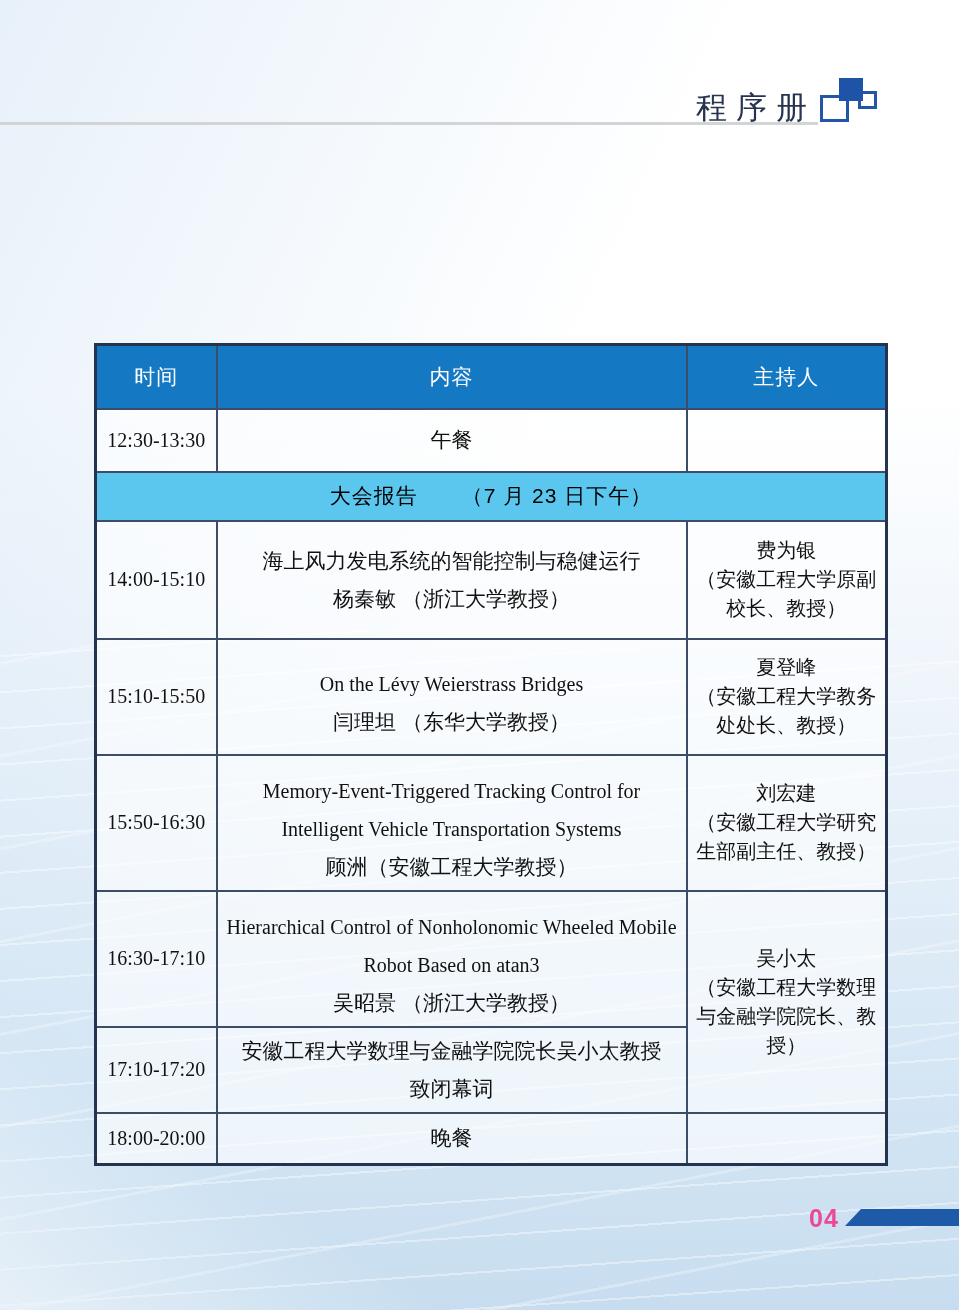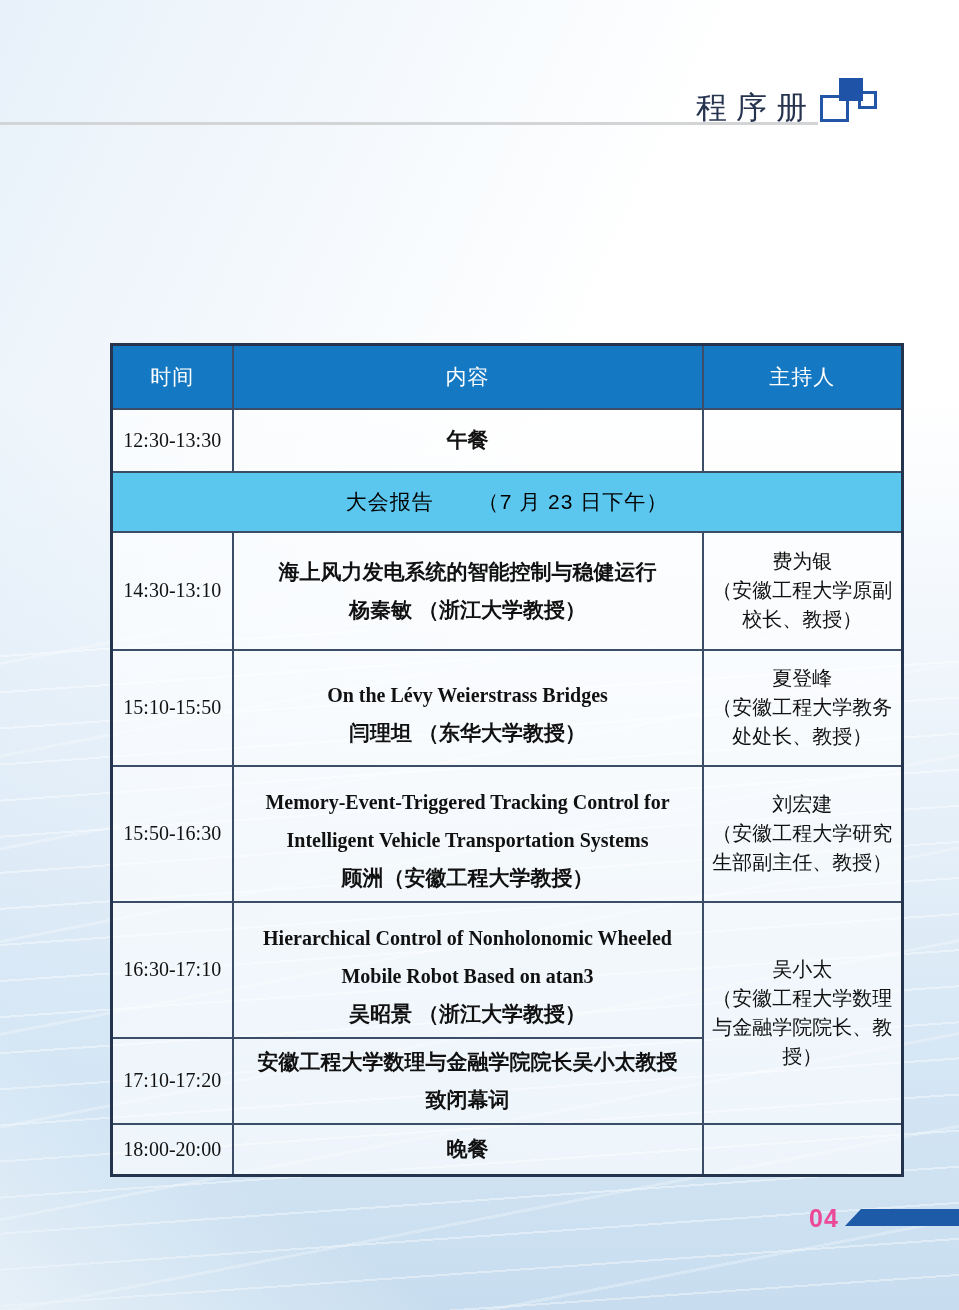--- a/index.html
+++ b/index.html
@@ -26,36 +26,36 @@
   .hdr-title{
     font-family:"Liberation Serif",serif;font-size:31px;color:#273450;
     letter-spacing:9px;line-height:1;margin-top:16px;white-space:nowrap;margin-left:23px;
   }
   .logo{position:relative;width:60px;height:48px;margin-left:2px;}
   .logo .sq-big{position:absolute;left:2px;top:19px;width:23px;height:21px;border:3px solid #2356a6;background:transparent;}
   .logo .sq-small{position:absolute;left:40px;top:15px;width:13px;height:12px;border:3px solid #2356a6;background:transparent;}
   .logo .sq-fill{position:absolute;left:21px;top:2px;width:24px;height:23px;background:#1e53a8;}
 
   
-  .sched{position:absolute;left:82px;top:343px;padding-left:28px;}
+  .sched{position:absolute;left:66px;top:343px;padding-left:28px;}
   table{border-collapse:collapse;table-layout:fixed;width:791px;border:3px solid #24344e;}
   col.c-time{width:121px;} col.c-content{width:470px;} col.c-host{width:200px;}
   th,td{border:2px solid #3c4d68;text-align:center;vertical-align:middle;padding:4px 8px;box-sizing:border-box;}
   th{
     height:64px;background:#1478c2;color:#ffffff;
     font-size:21px;font-weight:500;letter-spacing:1px;
   }
   td{background:rgba(255,255,255,0.62);color:#111111;}
   td.section{
-    background:#5cc7ee;height:60px;font-size:21px;color:#000;
+    background:#5cc7ee;height:49px;font-size:21px;color:#000;
     letter-spacing:1px;font-weight:500;
   }
   td.time{font-family:"Liberation Serif",serif;font-size:20px;white-space:nowrap;}
   td.content{font-size:21px;}
-  td.content .line{line-height:38px;font-weight:bold;}
+  td.content .line{line-height:38px;}
   td.content .en{font-family:"Liberation Serif",serif;font-size:20px;margin-top:12px;}
   td.host{font-size:20px;line-height:29px;padding:6px 4px;}
   tr.r-lunch{height:63px;} tr.r-talk1{height:118px;} tr.r-talk2,tr.r-talk3,tr.r-talk4{height:116px;}
   tr.r-close{height:86px;} tr.r-dinner{height:52px;}
 
   
   .pagenum{
     position:absolute;left:809px;top:1204px;font-size:25px;font-weight:bold;
     color:#ec4899;letter-spacing:1px;
   }
@@ -100,21 +100,21 @@
           <div class="line">午餐</div>
         </td>
         <td class="host"></td>
       </tr>
 
       <tr>
         <td class="section" colspan="3">大会报告　　（7 月 23 日下午）</td>
       </tr>
 
       <tr class="r-talk1">
-        <td class="time">14:30-13:10</td>
+        <td class="time">14:00-15:10</td>
         <td class="content">
           <div class="line">海上风力发电系统的智能控制与稳健运行</div>
           <div class="line">杨秦敏 （浙江大学教授）</div>
         </td>
         <td class="host">
           <div>费为银</div>
           <div>（安徽工程大学原副校长、教授）</div>
         </td>
       </tr>
 

